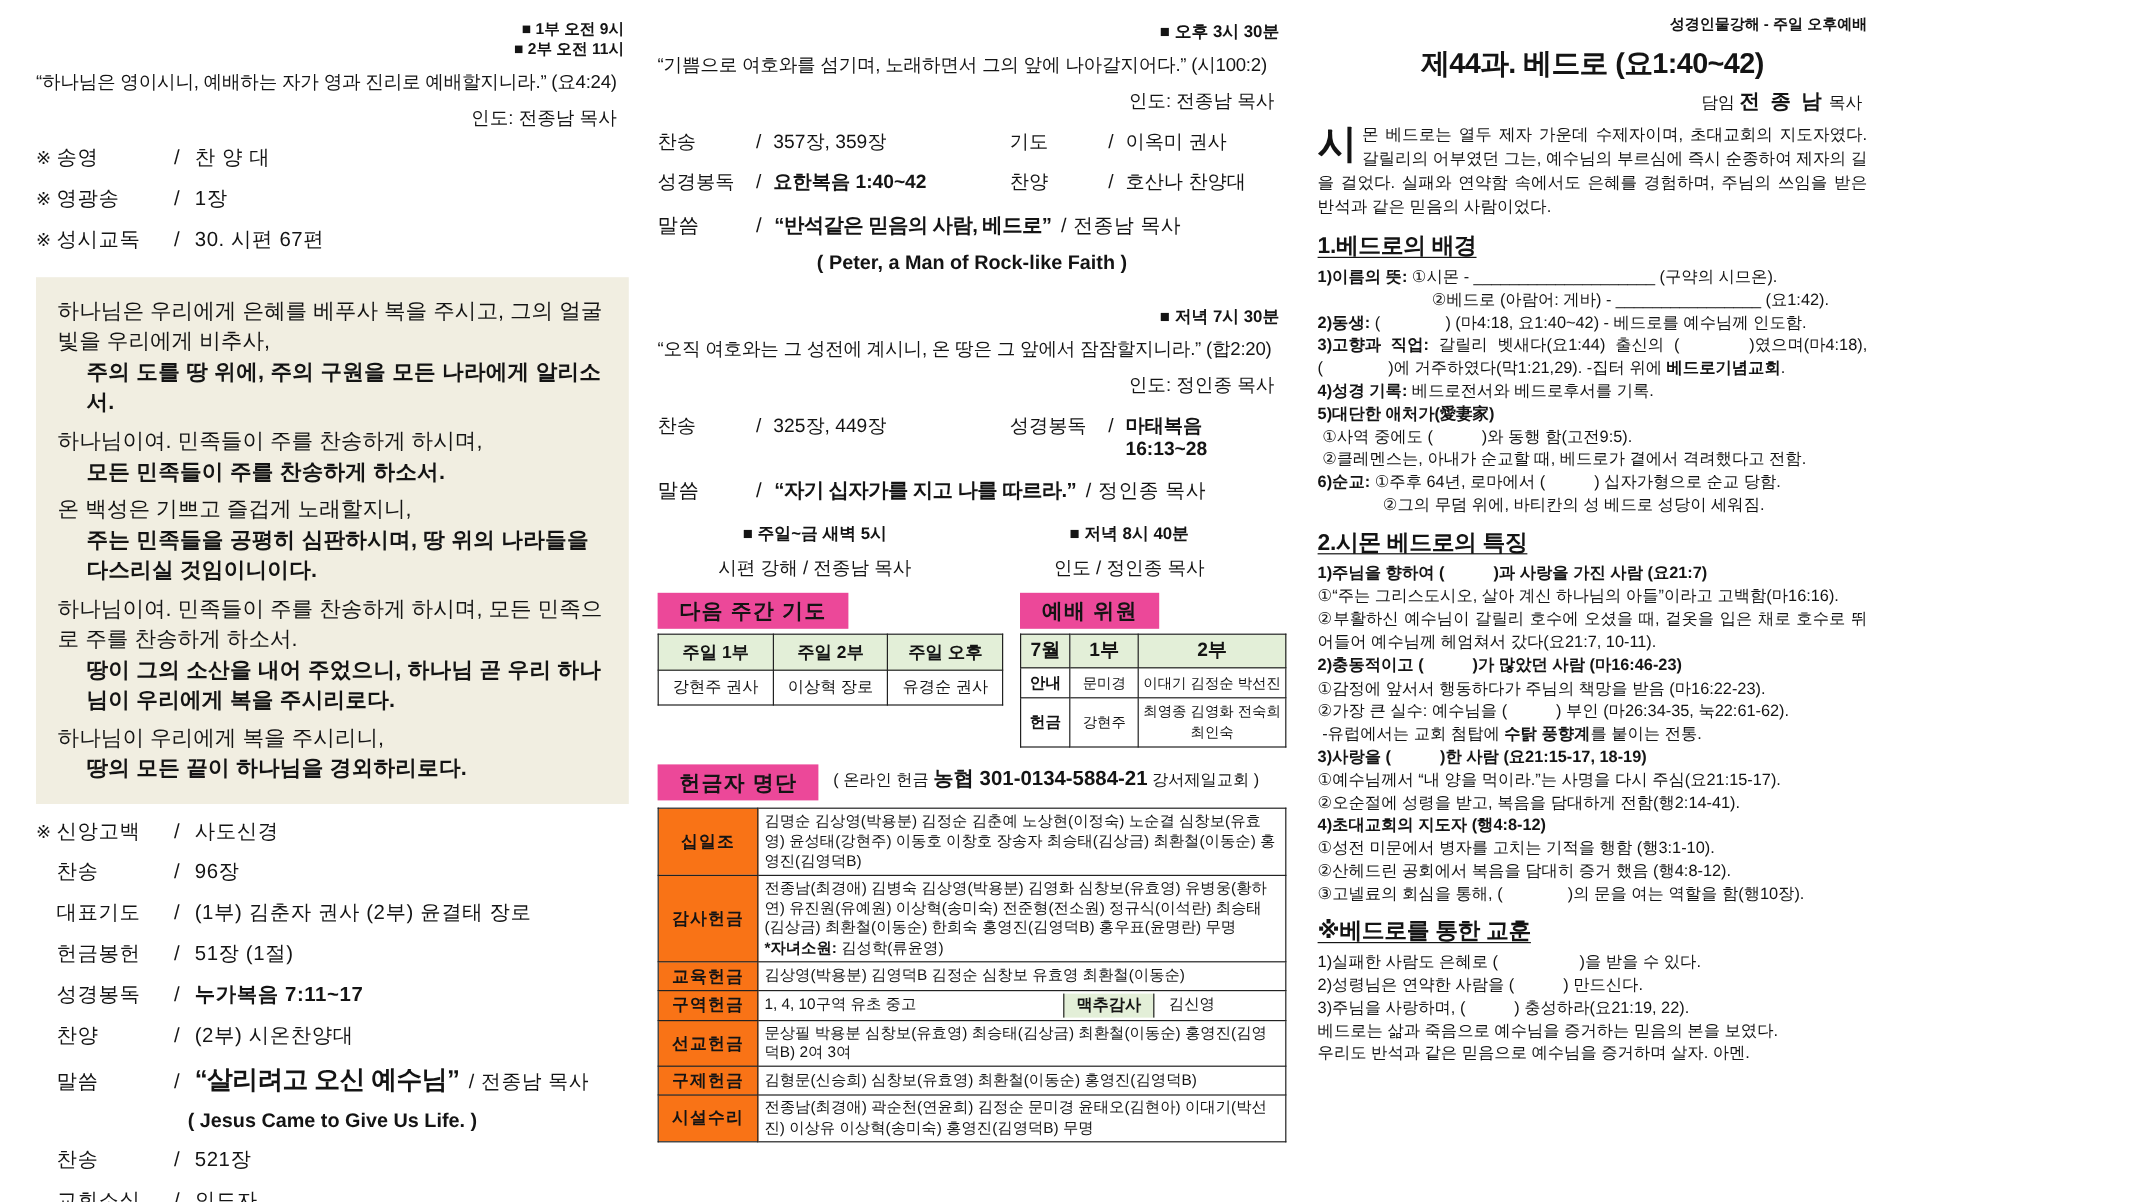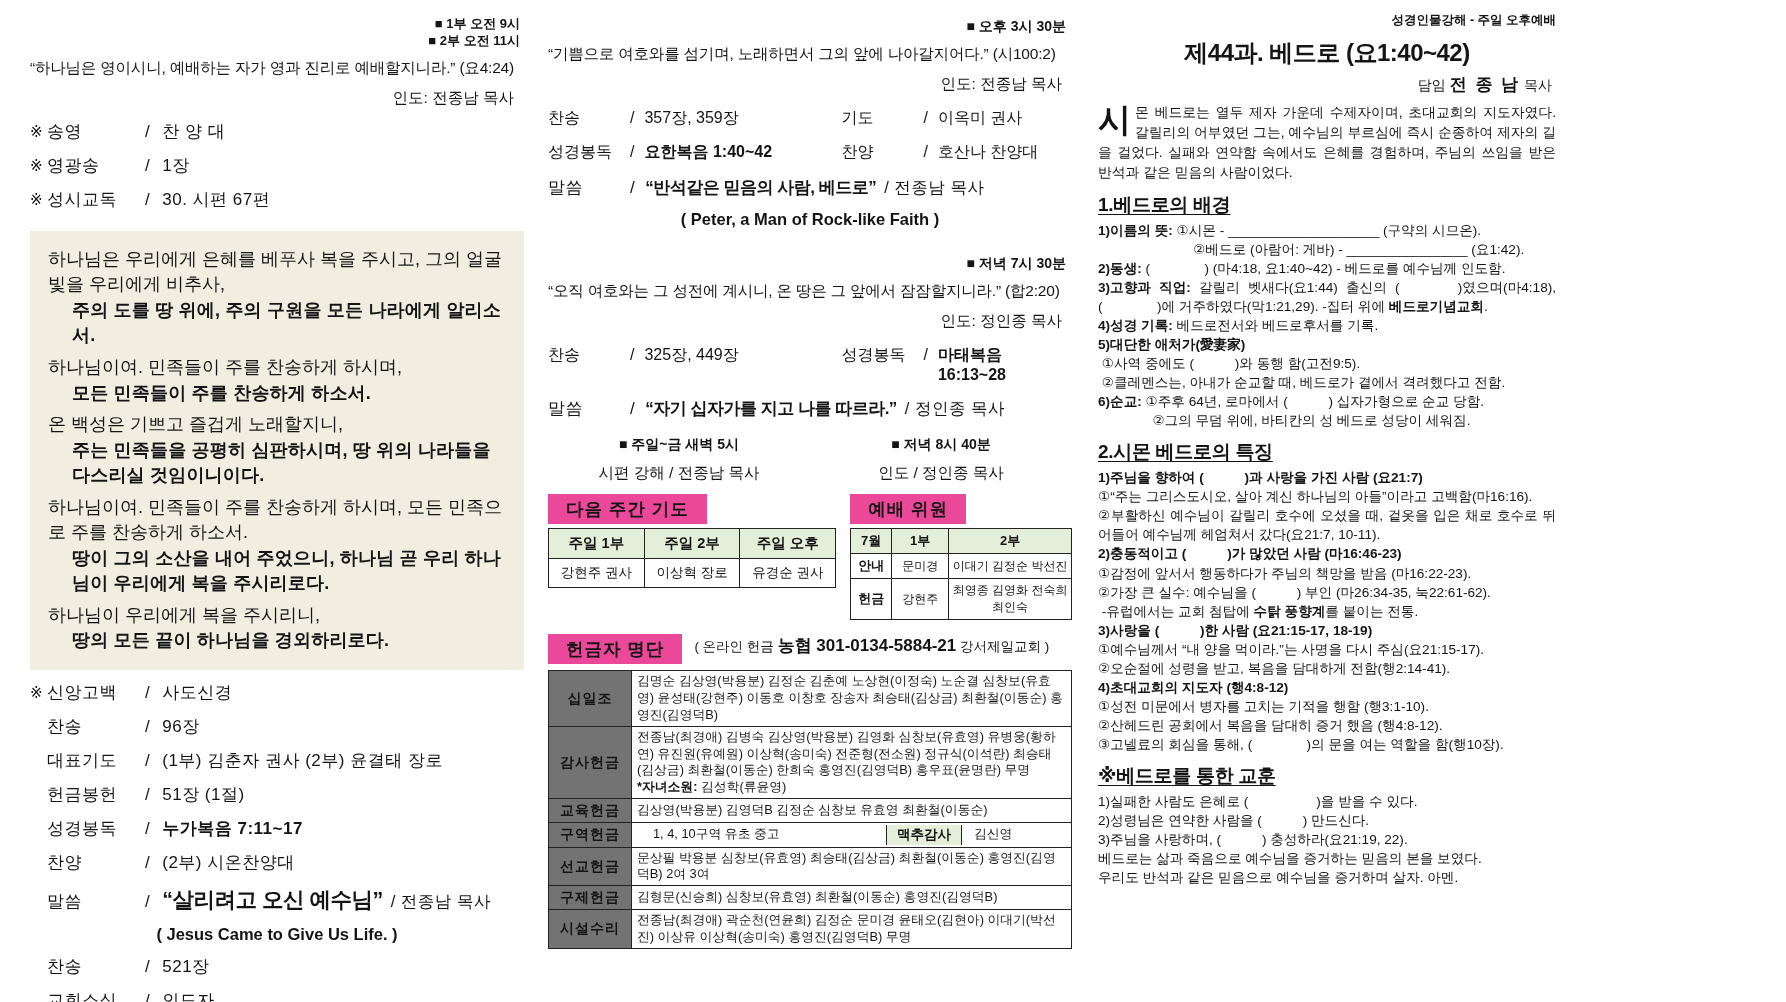--- a/index.html
+++ b/index.html
@@ -42,29 +42,29 @@
   .badge{display:inline-block;background:#ec4899;padding:3px 18px;font-size:17.5px;font-weight:800;letter-spacing:1px;}
   .tables-row{display:flex;gap:14px;margin-top:4px;align-items:flex-start;}
   .tbl-a{flex:0 0 55%;}
   .tbl-b{flex:1;}
   .hdr-row{display:flex;gap:14px;margin-top:8px;}
   .hdr-a{flex:0 0 55%;} .hdr-b{flex:1;}
   table{border-collapse:collapse;width:100%;}
   .ntable th,.ntable td{border:1.5px solid #222;font-size:13.5px;padding:5px 2px;text-align:center;}
   .ntable th{background:#e3efd8;font-weight:800;font-size:14.5px;}
   .ctable th,.ctable td{border:1.5px solid #222;font-size:12px;padding:3px 2px;text-align:center;}
-  .ctable th{background:#e3efd8;font-weight:800;font-size:13px;}
+  .ctable th{background:#e3efd8;font-weight:800;font-size:16px;}
   .ctable .cl{font-weight:800;font-size:13px;}
   .offer-head{display:flex;align-items:flex-start;gap:12px;margin:14px 0 6px;}
   .offer-note{font-size:13.5px;white-space:nowrap;}
   .bank{font-weight:800;font-size:17px;}
   .otable td{border:1.5px solid #222;font-size:12.8px;padding:2px 5px;line-height:1.32;}
-  .otable .olab{background:#737373;font-weight:800;font-size:14px;text-align:center;width:72px;letter-spacing:1px;}
+  .otable .olab{background:#f97316;font-weight:800;font-size:14px;text-align:center;width:72px;letter-spacing:1px;}
   .gwrap{display:flex;align-items:center;}
-  .gy-t{flex:1;margin-left:16px;}
+  .gy-t{flex:1;}
   .gy-badge{background:#e3efd8;font-weight:800;border-left:1.5px solid #222;border-right:1.5px solid #222;padding:1px 10px;font-size:13.5px;flex:none;}
   .gy-name{padding:0 12px;flex:0 0 80px;}
 
   
   .lec-head{text-align:right;font-size:12.5px;font-weight:bold;}
   .lec-title{text-align:center;font-size:24px;font-weight:800;margin:8px 0 4px;letter-spacing:-0.5px;}
   .lec-speaker{text-align:right;font-size:14px;margin:0 4px 7px 0;}
   .nm{font-weight:800;font-size:17px;letter-spacing:2px;}
   .intro{font-size:13.8px;line-height:1.45;text-align:justify;margin:2px 0 8px;}
   .dropcap{float:left;font-size:33px;line-height:0.85;font-weight:800;padding:3px 4px 0 0;}

